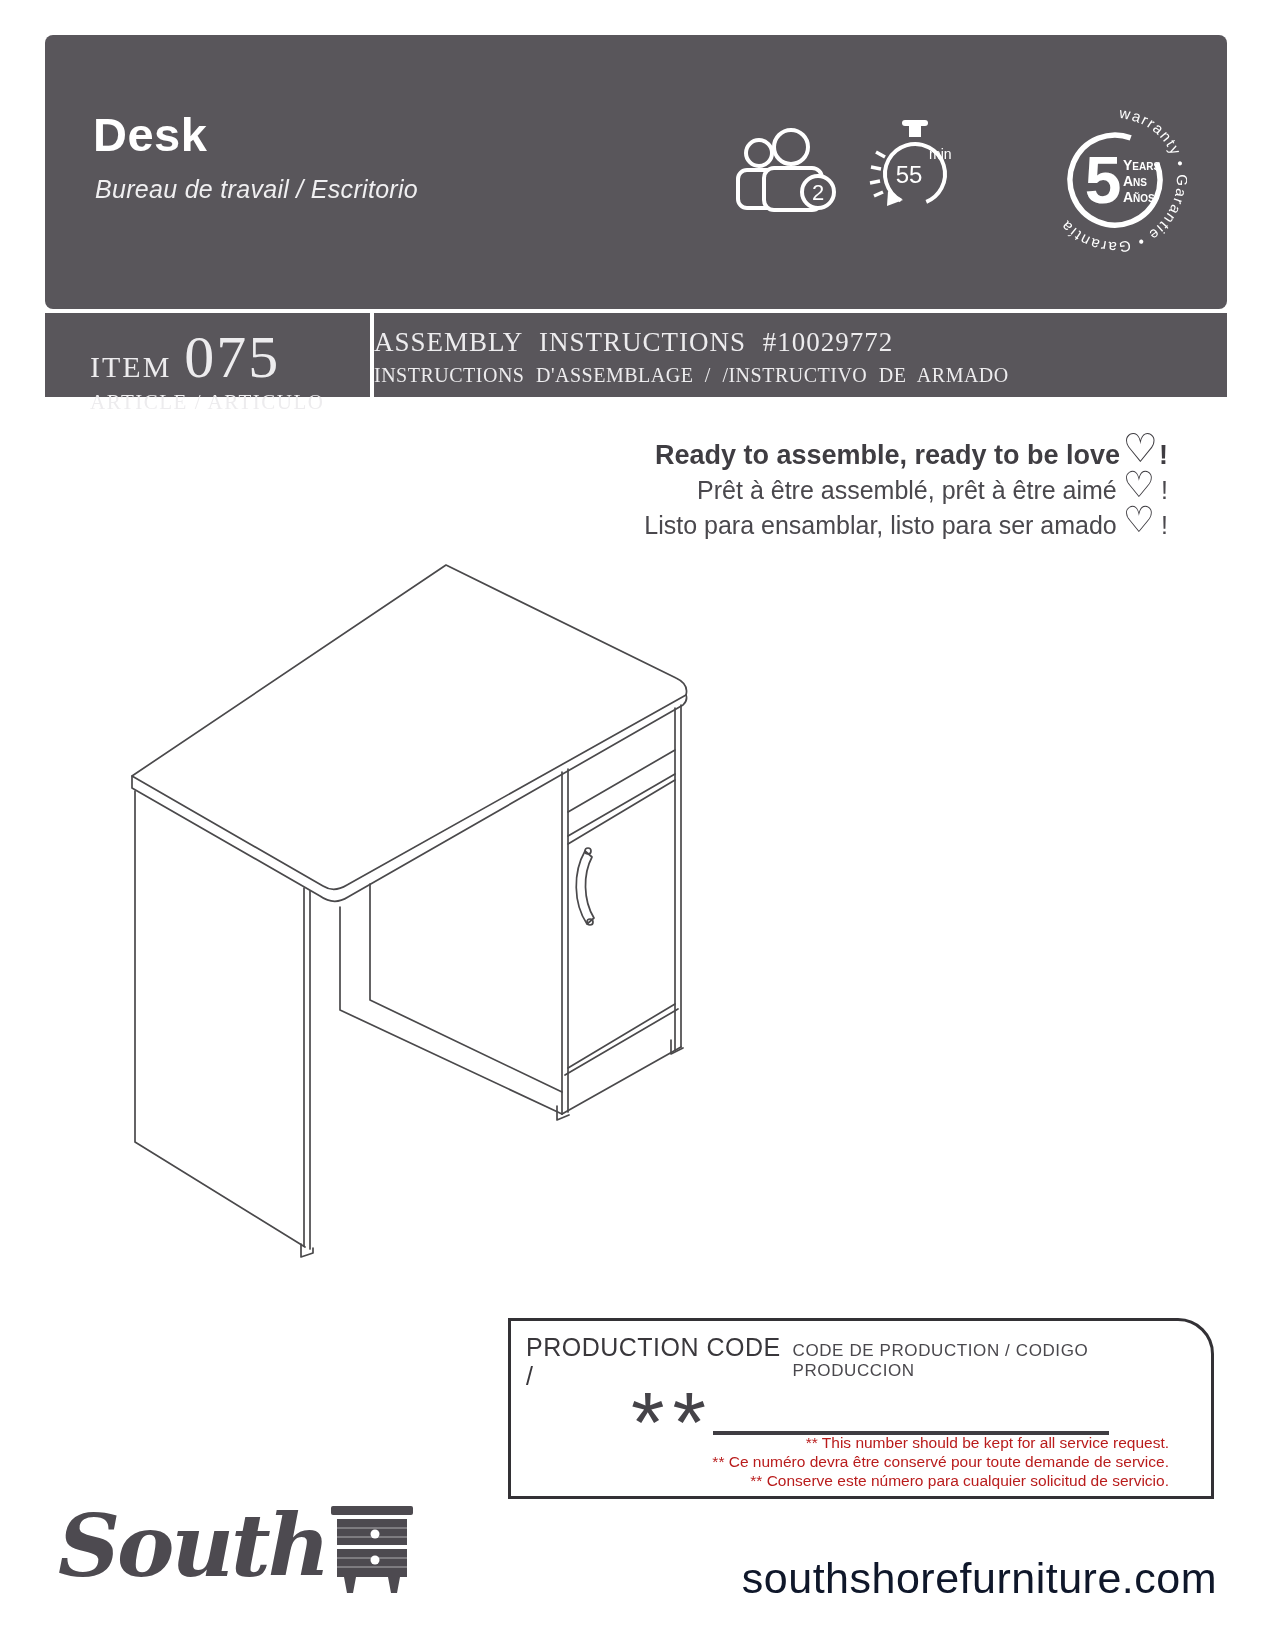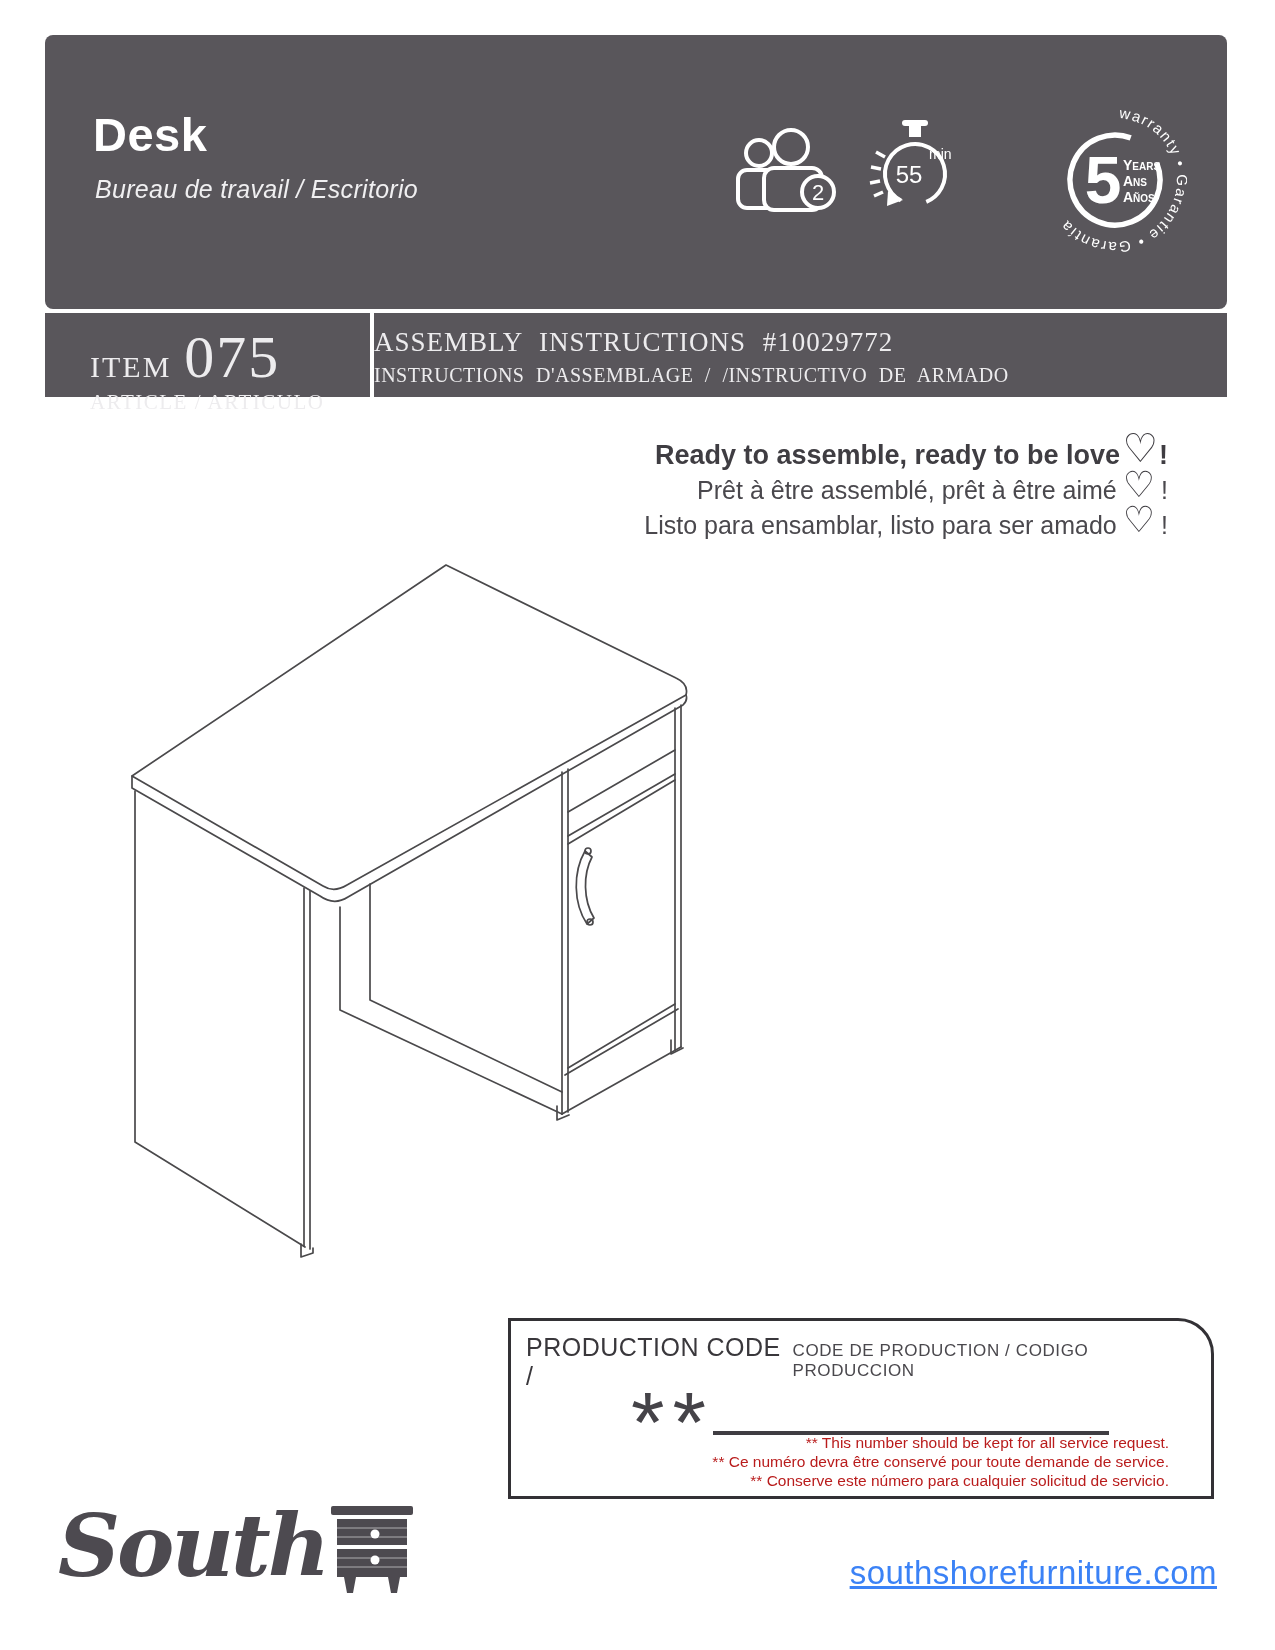--- a/index.html
+++ b/index.html
@@ -42,21 +42,21 @@
   .pc-stars{position:absolute;left:120px;top:58px;font-size:86px;line-height:1;
             color:#454348;letter-spacing:8px;font-weight:normal;}
   .pc-line{position:absolute;left:202px;top:110px;width:396px;height:4px;background:#3f3d42;}
   .pc-notes{position:absolute;right:42px;bottom:6px;text-align:right;color:#b91c1c;}
   .pc-note{font-size:15.5px;line-height:19px;white-space:nowrap;}
 
   
   .brand{position:absolute;left:58px;top:1496px;display:flex;align-items:center;gap:4px;color:#4d4a50;}
   .brand-word{font-family:"DejaVu Serif","Liberation Serif",serif;font-style:italic;font-weight:bold;
               font-size:86px;letter-spacing:-3px;line-height:100px;}
-  .website{position:absolute;right:58px;top:1554px;font-size:33px;color:#3b82f6;letter-spacing:.5px;text-decoration:underline;}
+  .website{position:absolute;right:58px;top:1554px;font-size:43px;color:#0f172a;letter-spacing:.5px;}
 
   svg text{font-family:"Liberation Sans","DejaVu Sans",sans-serif;}
   .sc{font-variant:small-caps;}
 </style>
 </head>
 <body>
 
 <div class="page">
 
   <div class="header">

